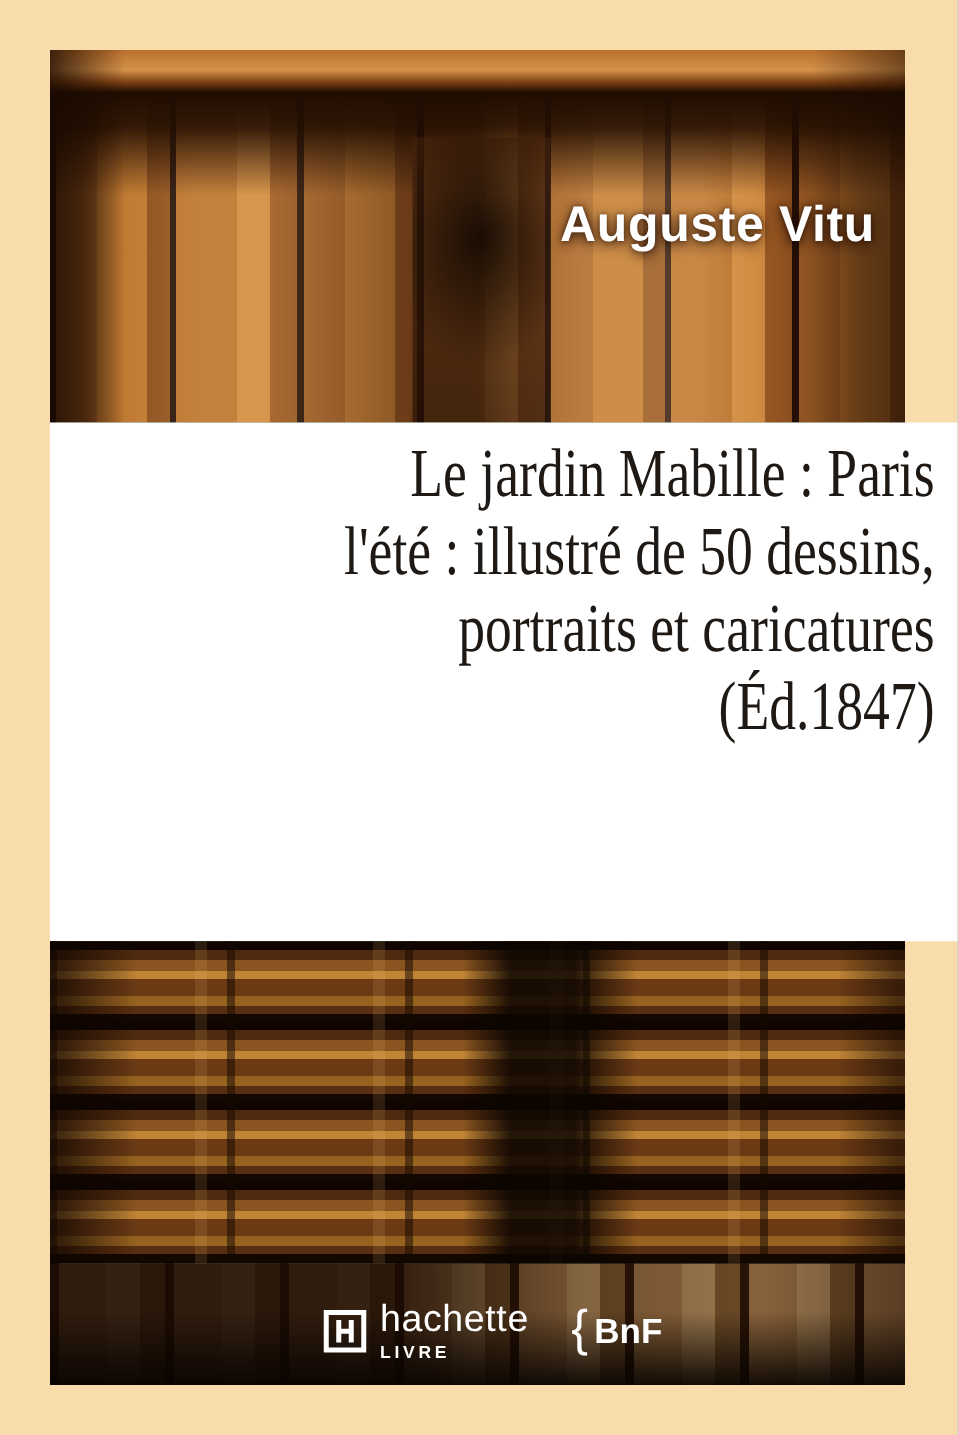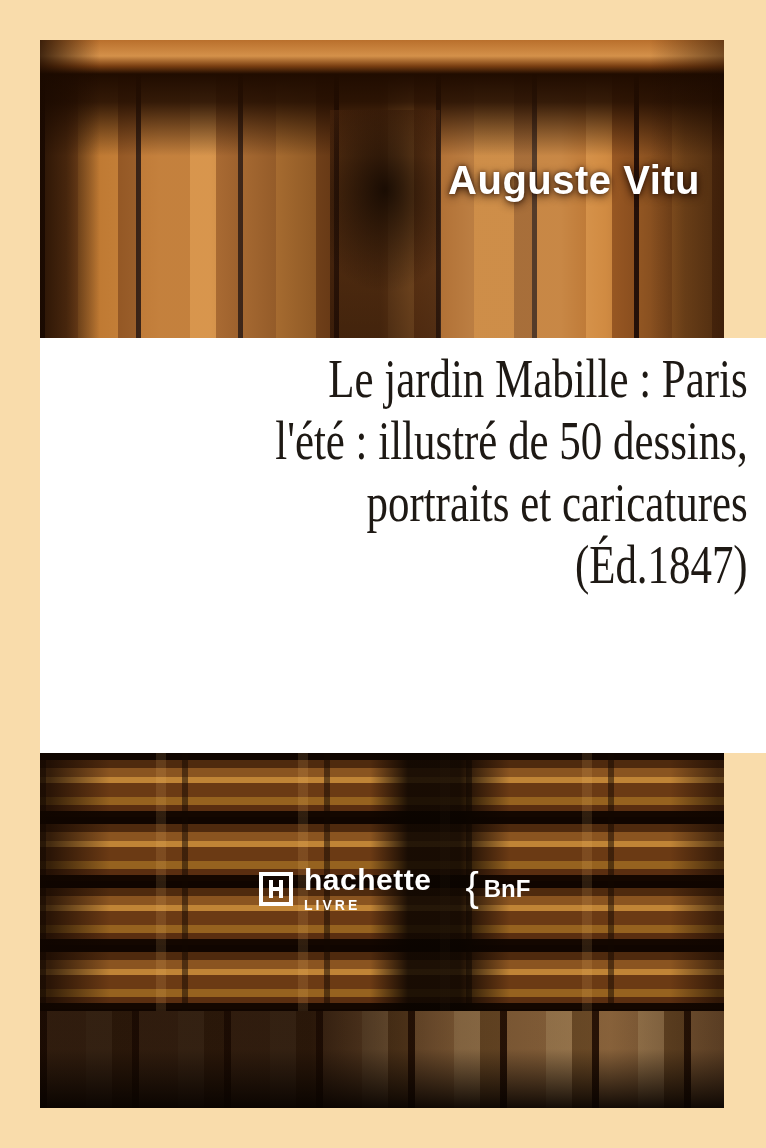--- a/index.html
+++ b/index.html
@@ -3,21 +3,21 @@
 <meta charset="utf-8">
 <style>
   html,body { margin:0; padding:0; background:#ffffff; }
   .stage {
     position:relative; width:766px; height:1148px; overflow:hidden;
     background:#f9dcab;
     font-family:"Liberation Sans", sans-serif;
   }
   
   .photo {
-    position:absolute; left:40px; top:40px; width:684px; height:892px;
+    position:absolute; left:40px; top:40px; width:684px; height:1068px;
     background:#14532d;
     box-shadow: inset 0 0 80px rgba(25,10,0,.55);
   }
   
   .books-top {
     position:absolute; top:0; left:0; width:684px; height:298px;
     background:
       linear-gradient(90deg, rgba(25,9,0,.78) 0px, rgba(25,9,0,0) 60px, rgba(25,9,0,0) 610px, rgba(25,9,0,.5) 684px),
       linear-gradient(180deg, #b96f2c 0px, #d4914a 16px, #7a3f12 26px, #200c00 34px, rgba(32,12,0,.88) 62px, rgba(32,12,0,0) 116px),
       linear-gradient(90deg, rgba(30,10,0,.45) 0 26px, rgba(0,0,0,0) 60px, rgba(255,205,135,.16) 120px 170px, rgba(30,10,0,.38) 300px 340px, rgba(0,0,0,0) 370px, rgba(255,212,150,.22) 430px 520px, rgba(0,0,0,0) 565px, rgba(40,15,0,.42) 645px 684px),
@@ -64,25 +64,25 @@
       linear-gradient(90deg, rgba(25,10,2,.82) 0 270px, rgba(25,10,2,.3) 420px, rgba(25,10,2,.15) 570px, rgba(25,10,2,.5) 684px),
       repeating-linear-gradient(90deg, #2e1708 0 7px, #b28350 7px 46px, #caa06a 46px 72px, #8a6234 72px 92px);
   }
   
   .logos {
     position:absolute; left:218px; bottom:20px;
     display:flex; align-items:center; gap:34px; color:#ffffff;
   }
   .hachette { display:flex; align-items:center; gap:10px; }
   .h-icon { display:block; }
-  .h-word { font-size:30px; font-weight:700; letter-spacing:.5px; line-height:1;text-align:right; }
+  .h-word { font-size:30px; font-weight:400; letter-spacing:.5px; line-height:1;text-align:right; }
   .h-sub  { font-size:14px; font-weight:700; letter-spacing:3px; line-height:1; margin-top:3px; }
   .bnf { display:flex; align-items:center; gap:5px; }
   .bnf-brace { font-size:40px; font-weight:400; line-height:1; position:relative; top:-2px; }
-  .bnf-word  { font-size:24px; font-weight:700; line-height:1; }
+  .bnf-word  { font-size:28px; font-weight:700; line-height:1; }
 </style>
 </head>
 <body>
 
 <div class="stage">
   <div class="photo">
 
     <div class="books-top">
       <div class="torn-spine"></div>
     </div>

